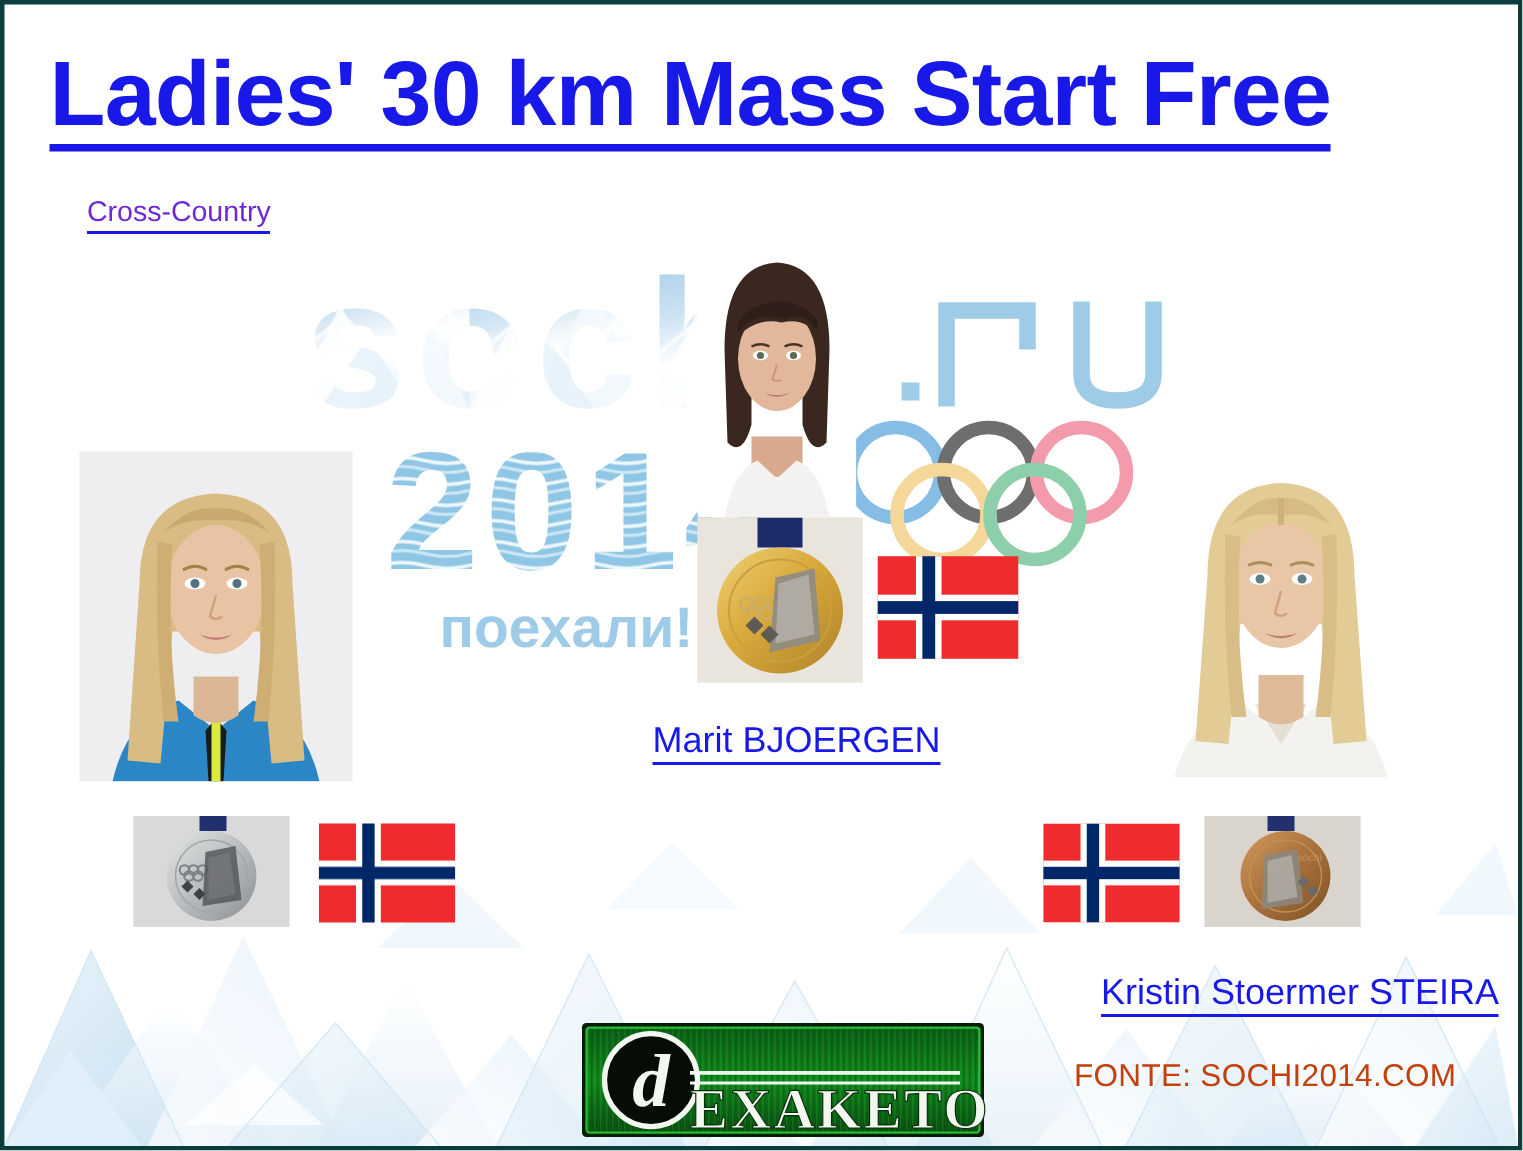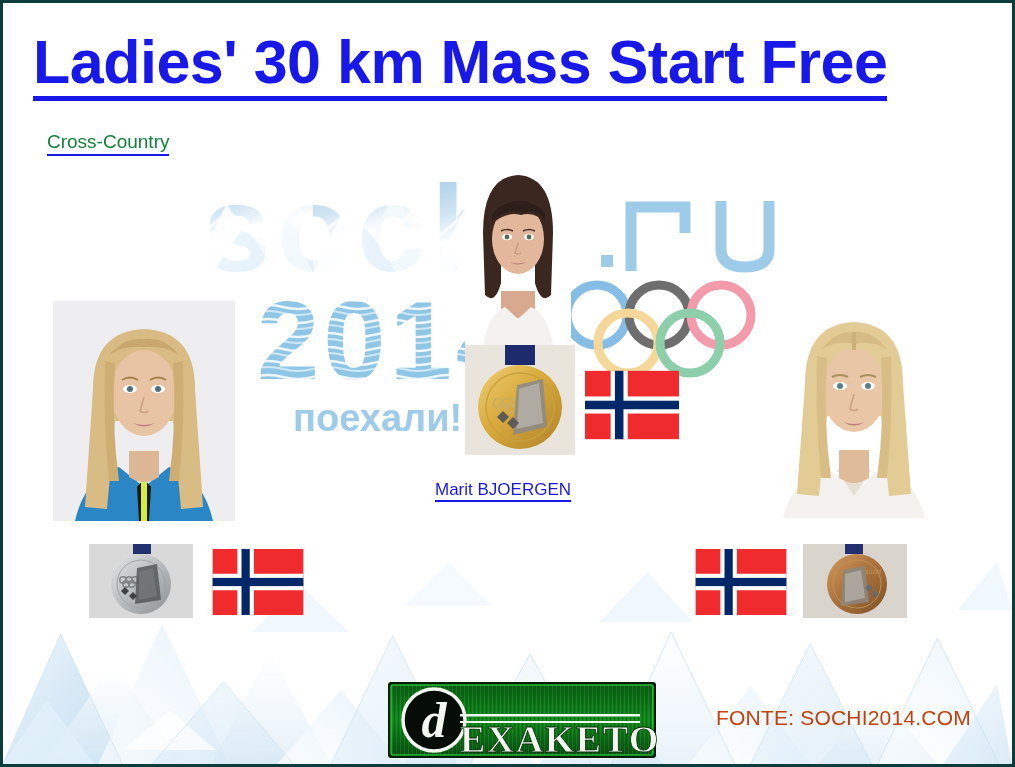--- a/index.html
+++ b/index.html
@@ -52,24 +52,25 @@
     border-bottom: 5px solid #1818e8;
     padding-bottom: 3px;
   }
   .subtitle-wrap {
     position: absolute;
     left: 44px;
     top: 128px;
   }
   .slide-subtitle {
     font-size: 19px;
-    color: #15803d;
+    color: #6d28d9;
     display: inline-block;
     border-bottom: 2px solid #1818e8;
     padding-bottom: 1px;
+    margin-left: 11px;
   }
 
   
   .sochi-logo {
     position: absolute;
     left: 190px;
     top: 160px;
     width: 600px;
     height: 290px;
   }
@@ -96,21 +97,21 @@
   
   .flag { position: absolute; }
   .flag svg { display: block; width: 100%; height: 100%; }
   #flag-gold   { left: 582px; top: 367px; width: 94px; height: 70px; }
   #flag-silver { left: 209px; top: 546px; width: 92px; height: 66px; }
   #flag-bronze { left: 692px; top: 546px; width: 92px; height: 66px; }
 
   
   .athlete-name {
     position: absolute;
-    font-size: 17px;
+    font-size: 24px;
     color: #1818e8;
     white-space: nowrap;
   }
   .athlete-name span {
     border-bottom: 2px solid #1818e8;
     padding-bottom: 1px;
   }
   #name-gold   { left: 432px; top: 477px; }
   #name-silver { left: 56px;  top: 645px; }
   #name-bronze { left: 731px; top: 645px; }
@@ -453,20 +454,23 @@
   <div class="flag" id="flag-bronze">
     <svg viewBox="0 0 22 16">
       <rect width="22" height="16" fill="#ef2b2d"></rect>
       <rect x="6" y="0" width="4" height="16" fill="#ffffff"></rect>
       <rect x="0" y="6" width="22" height="4" fill="#ffffff"></rect>
       <rect x="7" y="0" width="2" height="16" fill="#002868"></rect>
       <rect x="0" y="7" width="22" height="2" fill="#002868"></rect>
     </svg>
   </div>
 
+  <div class="athlete-name" id="name-bronze">
+    <span>Kristin Stoermer STEIRA</span>
+  </div>
 
   <div id="dexaketo-logo">
     <svg viewBox="0 0 272 80">
       <defs>
         <linearGradient id="greenbg" x1="0" y1="0" x2="0" y2="1">
           <stop offset="0" stop-color="#0a4f12"></stop>
           <stop offset="0.5" stop-color="#128a1d"></stop>
           <stop offset="1" stop-color="#073c0d"></stop>
         </linearGradient>
         <pattern id="stripes" width="4" height="80" patternUnits="userSpaceOnUse">

